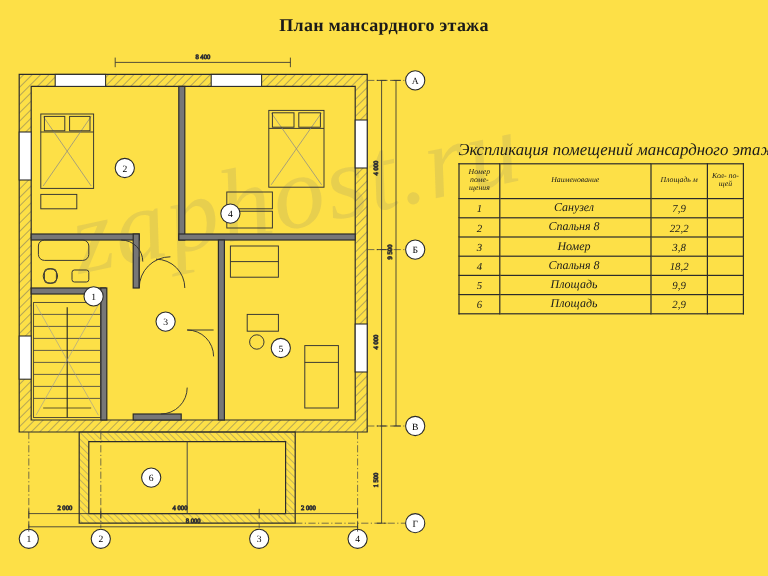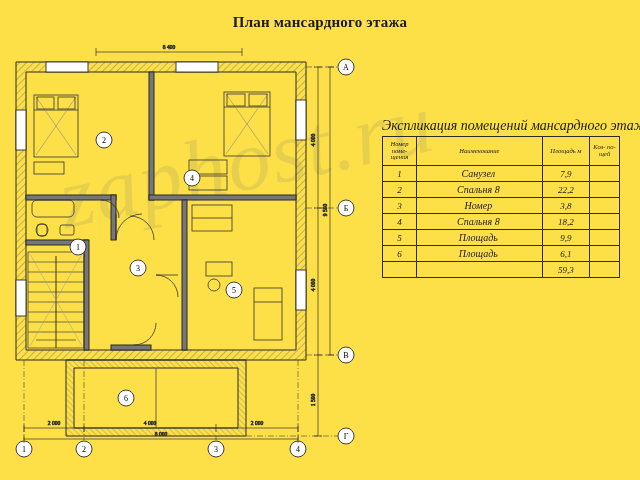--- a/index.html
+++ b/index.html
@@ -387,26 +387,20 @@
         </tr>
         <tr>
           <td class="c-num">5</td>
           <td class="c-name">Площадь</td>
           <td class="c-area">9,9</td>
           <td class="c-qty"></td>
         </tr>
         <tr>
           <td class="c-num">6</td>
           <td class="c-name">Площадь</td>
-          <td class="c-area">6,1</td>
-          <td class="c-qty"></td>
-        </tr>
-        <tr class="total">
-          <td class="c-num"></td>
-          <td class="c-name"></td>
-          <td class="c-area">59,3</td>
+          <td class="c-area">2,9</td>
           <td class="c-qty"></td>
         </tr>
       </tbody>
     </table>
   </div>
 
 </div>
 
 </body></html>

